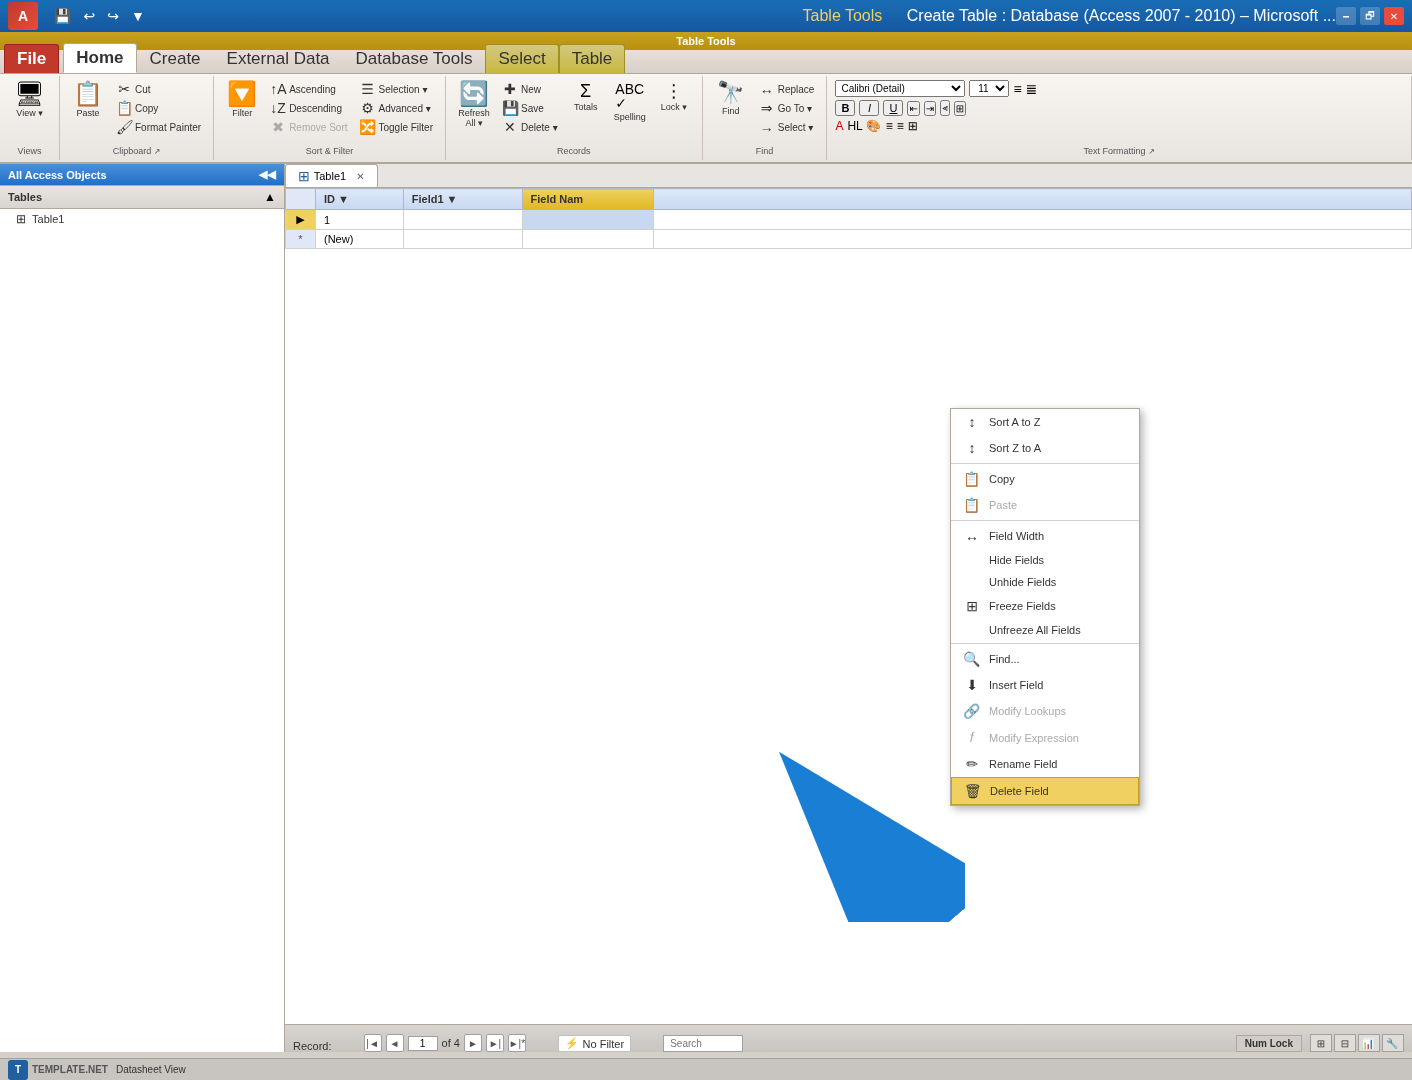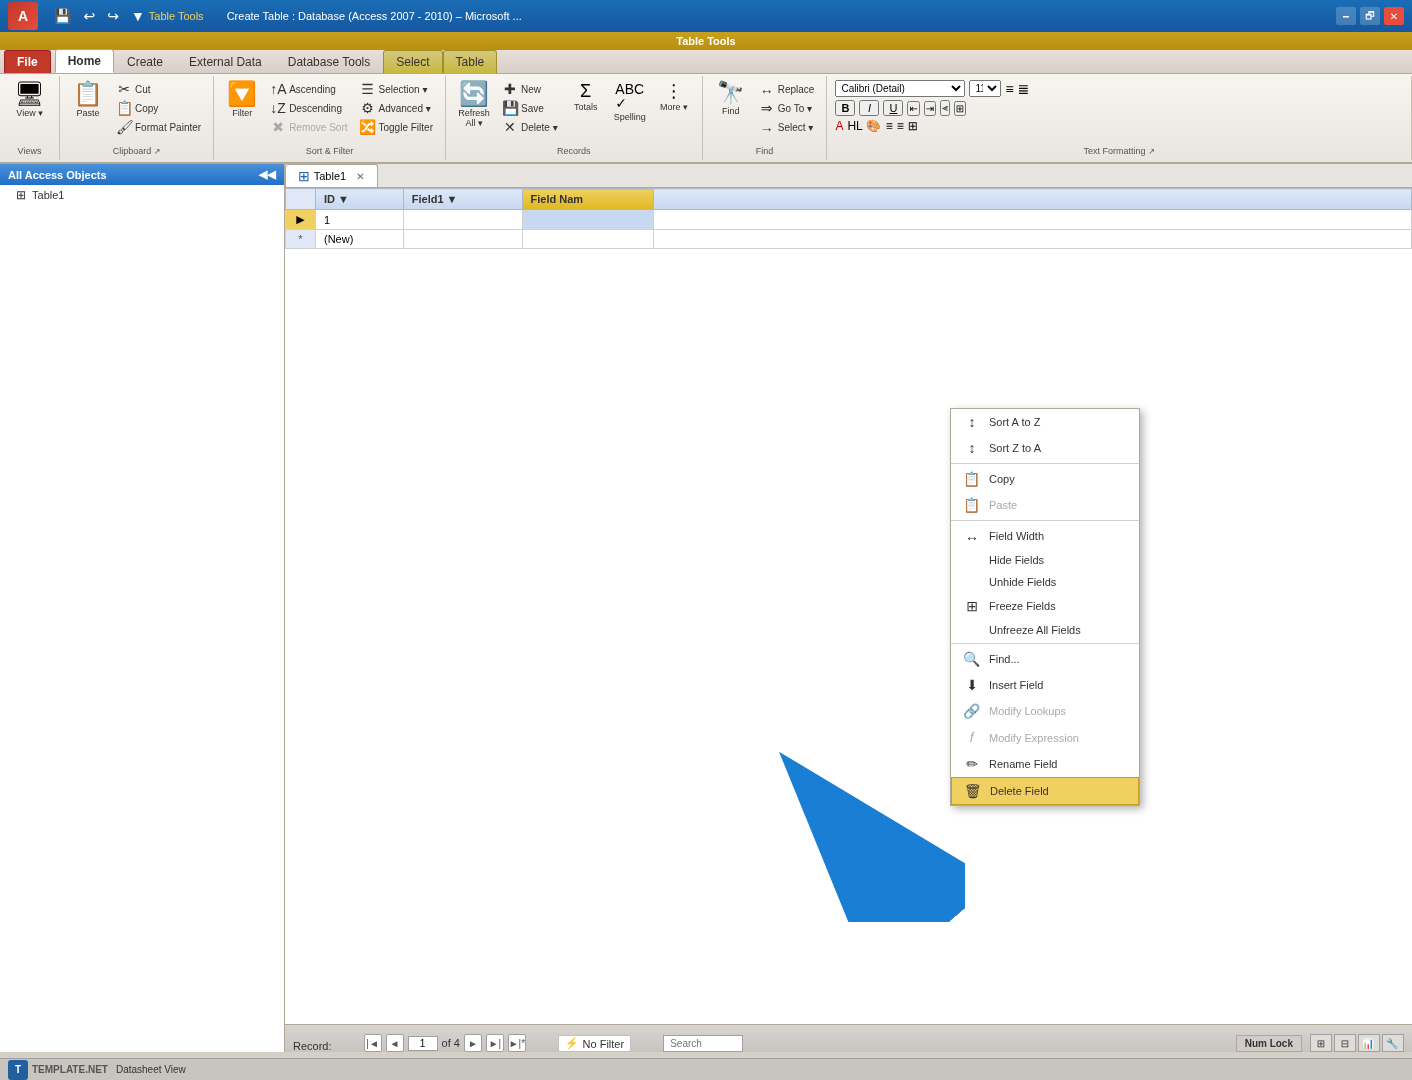--- a/index.html
+++ b/index.html
@@ -4,32 +4,32 @@
   <style>
     * { margin: 0; padding: 0; box-sizing: border-box; }
     body { font-family: 'Segoe UI', Tahoma, Geneva, Verdana, sans-serif; font-size: 11px; background: #d4d0c8; width: 1412px; height: 1080px; overflow: hidden; }
 
     
     .title-bar { height: 32px; background: linear-gradient(to bottom, #1a6eb5, #1557a0); display: flex; align-items: center; padding: 0 8px; color: white; }
     .title-bar-left { display: flex; align-items: center; gap: 6px; }
     .office-btn { width: 30px; height: 28px; background: linear-gradient(135deg, #c0392b, #e74c3c); border-radius: 3px; display: flex; align-items: center; justify-content: center; color: white; font-weight: bold; font-size: 14px; cursor: pointer; }
     .quick-access { display: flex; align-items: center; gap: 4px; margin-left: 6px; }
     .qa-btn { color: white; font-size: 14px; cursor: pointer; padding: 2px 4px; }
-    .title-center { flex: 1; text-align: left; font-size: 11px; color: #fff; }
+    .title-center { flex: 1; text-align: right; font-size: 16px; color: #fff; }
     .title-bar-right { display: flex; gap: 4px; }
     .win-btn { width: 20px; height: 18px; background: rgba(255,255,255,0.2); border-radius: 2px; display: flex; align-items: center; justify-content: center; color: white; font-size: 10px; cursor: pointer; }
     .win-btn.close { background: #e74c3c; }
 
     
     .table-tools-band { height: 18px; background: linear-gradient(to bottom, #c8a020, #b8900e); display: flex; justify-content: center; align-items: center; }
     .table-tools-label { color: white; font-size: 11px; font-weight: bold; }
 
     
     .ribbon-tabs { height: 24px; background: linear-gradient(to bottom, #e8e0d8, #d8d0c8); display: flex; align-items: flex-end; padding-left: 4px; border-bottom: 1px solid #b0a898; }
-    .tab { padding: 4px 12px; font-size: 12px; cursor: pointer; border-radius: 3px 3px 0 0; color: #333; border: 1px solid transparent; border-bottom: none; }
+    .tab { padding: 4px 12px; font-size: 17px; cursor: pointer; border-radius: 3px 3px 0 0; color: #333; border: 1px solid transparent; border-bottom: none; }
     .tab.active { background: white; border-color: #b0a898; border-bottom: 1px solid white; font-weight: bold; }
     .tab.file { background: #c0392b; color: white; border-color: #a02020; margin-right: 4px; font-weight: bold; }
     .tab.fields-tab { background: linear-gradient(to bottom, #d4c880, #c8b840); border-color: #a09020; }
     .tab.table-tab { background: linear-gradient(to bottom, #d4c880, #c8b840); border-color: #a09020; }
 
     
     .ribbon { height: 90px; background: linear-gradient(to bottom, #f8f4f0, #e8e4e0); border-bottom: 2px solid #b0a898; display: flex; align-items: stretch; padding: 2px 0; }
     .ribbon-group { display: flex; flex-direction: column; align-items: center; border-right: 1px solid #c8c0b8; padding: 4px 8px; min-width: 60px; }
     .ribbon-group-label { font-size: 9px; color: #555; margin-top: auto; padding-top: 4px; }
     .ribbon-group-content { display: flex; align-items: flex-start; gap: 4px; flex: 1; }
@@ -240,21 +240,21 @@
       <div class="ribbon-btn-large">
         <div class="icon" style="font-size:18px;">Σ</div>
         <div class="label">Totals</div>
       </div>
       <div class="ribbon-btn-large">
         <div class="icon" style="font-size:14px;">ABC<br>✓</div>
         <div class="label">Spelling</div>
       </div>
       <div class="ribbon-btn-large">
         <div class="icon" style="font-size:18px;">⋮</div>
-        <div class="label">More ▾</div>
+        <div class="label">Lock ▾</div>
       </div>
     </div>
     <div class="ribbon-group-label">Records</div>
   </div>
 
   <div class="ribbon-group" style="min-width:100px;">
     <div class="ribbon-group-content">
       <div class="ribbon-btn-large">
         <div class="icon" style="font-size:22px;">🔭</div>
         <div class="label">Find</div>
@@ -276,21 +276,21 @@
     </div>
     <div class="ribbon-group-label">Find</div>
   </div>
 
   <div class="ribbon-group" style="flex:1; min-width:220px;">
     <div style="display:flex; flex-direction:column; gap:3px; width:100%;">
       <div style="display:flex; align-items:center; gap:4px;">
         <select style="font-size:10px; width:130px; padding:1px;">
           <option>Calibri (Detail)</option>
         </select>
-        <select style="font-size:10px; width:32px; padding:1px;text-align:center;">
+        <select style="font-size:10px; width:40px; padding:1px;text-align:center;">
           <option>11</option>
         </select>
         <span style="font-size:14px; cursor:pointer;">≡</span>
         <span style="font-size:14px; cursor:pointer;">≣</span>
       </div>
       <div style="display:flex; align-items:center; gap:4px;">
         <button style="font-weight:bold; min-width:20px; font-size:11px;">B</button>
         <button style="font-style:italic; min-width:20px; font-size:11px;">I</button>
         <button style="text-decoration:underline; min-width:20px; font-size:11px;">U</button>
         <button style="font-size:10px;">⇤</button>
@@ -310,20 +310,24 @@
     <div class="ribbon-group-label">Text Formatting <span style="font-size:8px">↗</span></div>
   </div>
 </div>
 
 <div class="main-area">
 
   <div class="sidebar">
     <div class="sidebar-header">
       <span>All Access Objects</span>
       <span style="cursor:pointer;">◀◀</span>
+    </div>
+    <div class="sidebar-section">
+      <span class="sidebar-section-label">Tables</span>
+      <span style="cursor:pointer; font-size:12px;">▲</span>
     </div>
     <div class="sidebar-item">
       <span class="item-icon">⊞</span>
       <span>Table1</span>
     </div>
   </div>
 
   <div class="content-area">
 
     <div class="table-tab-bar">

